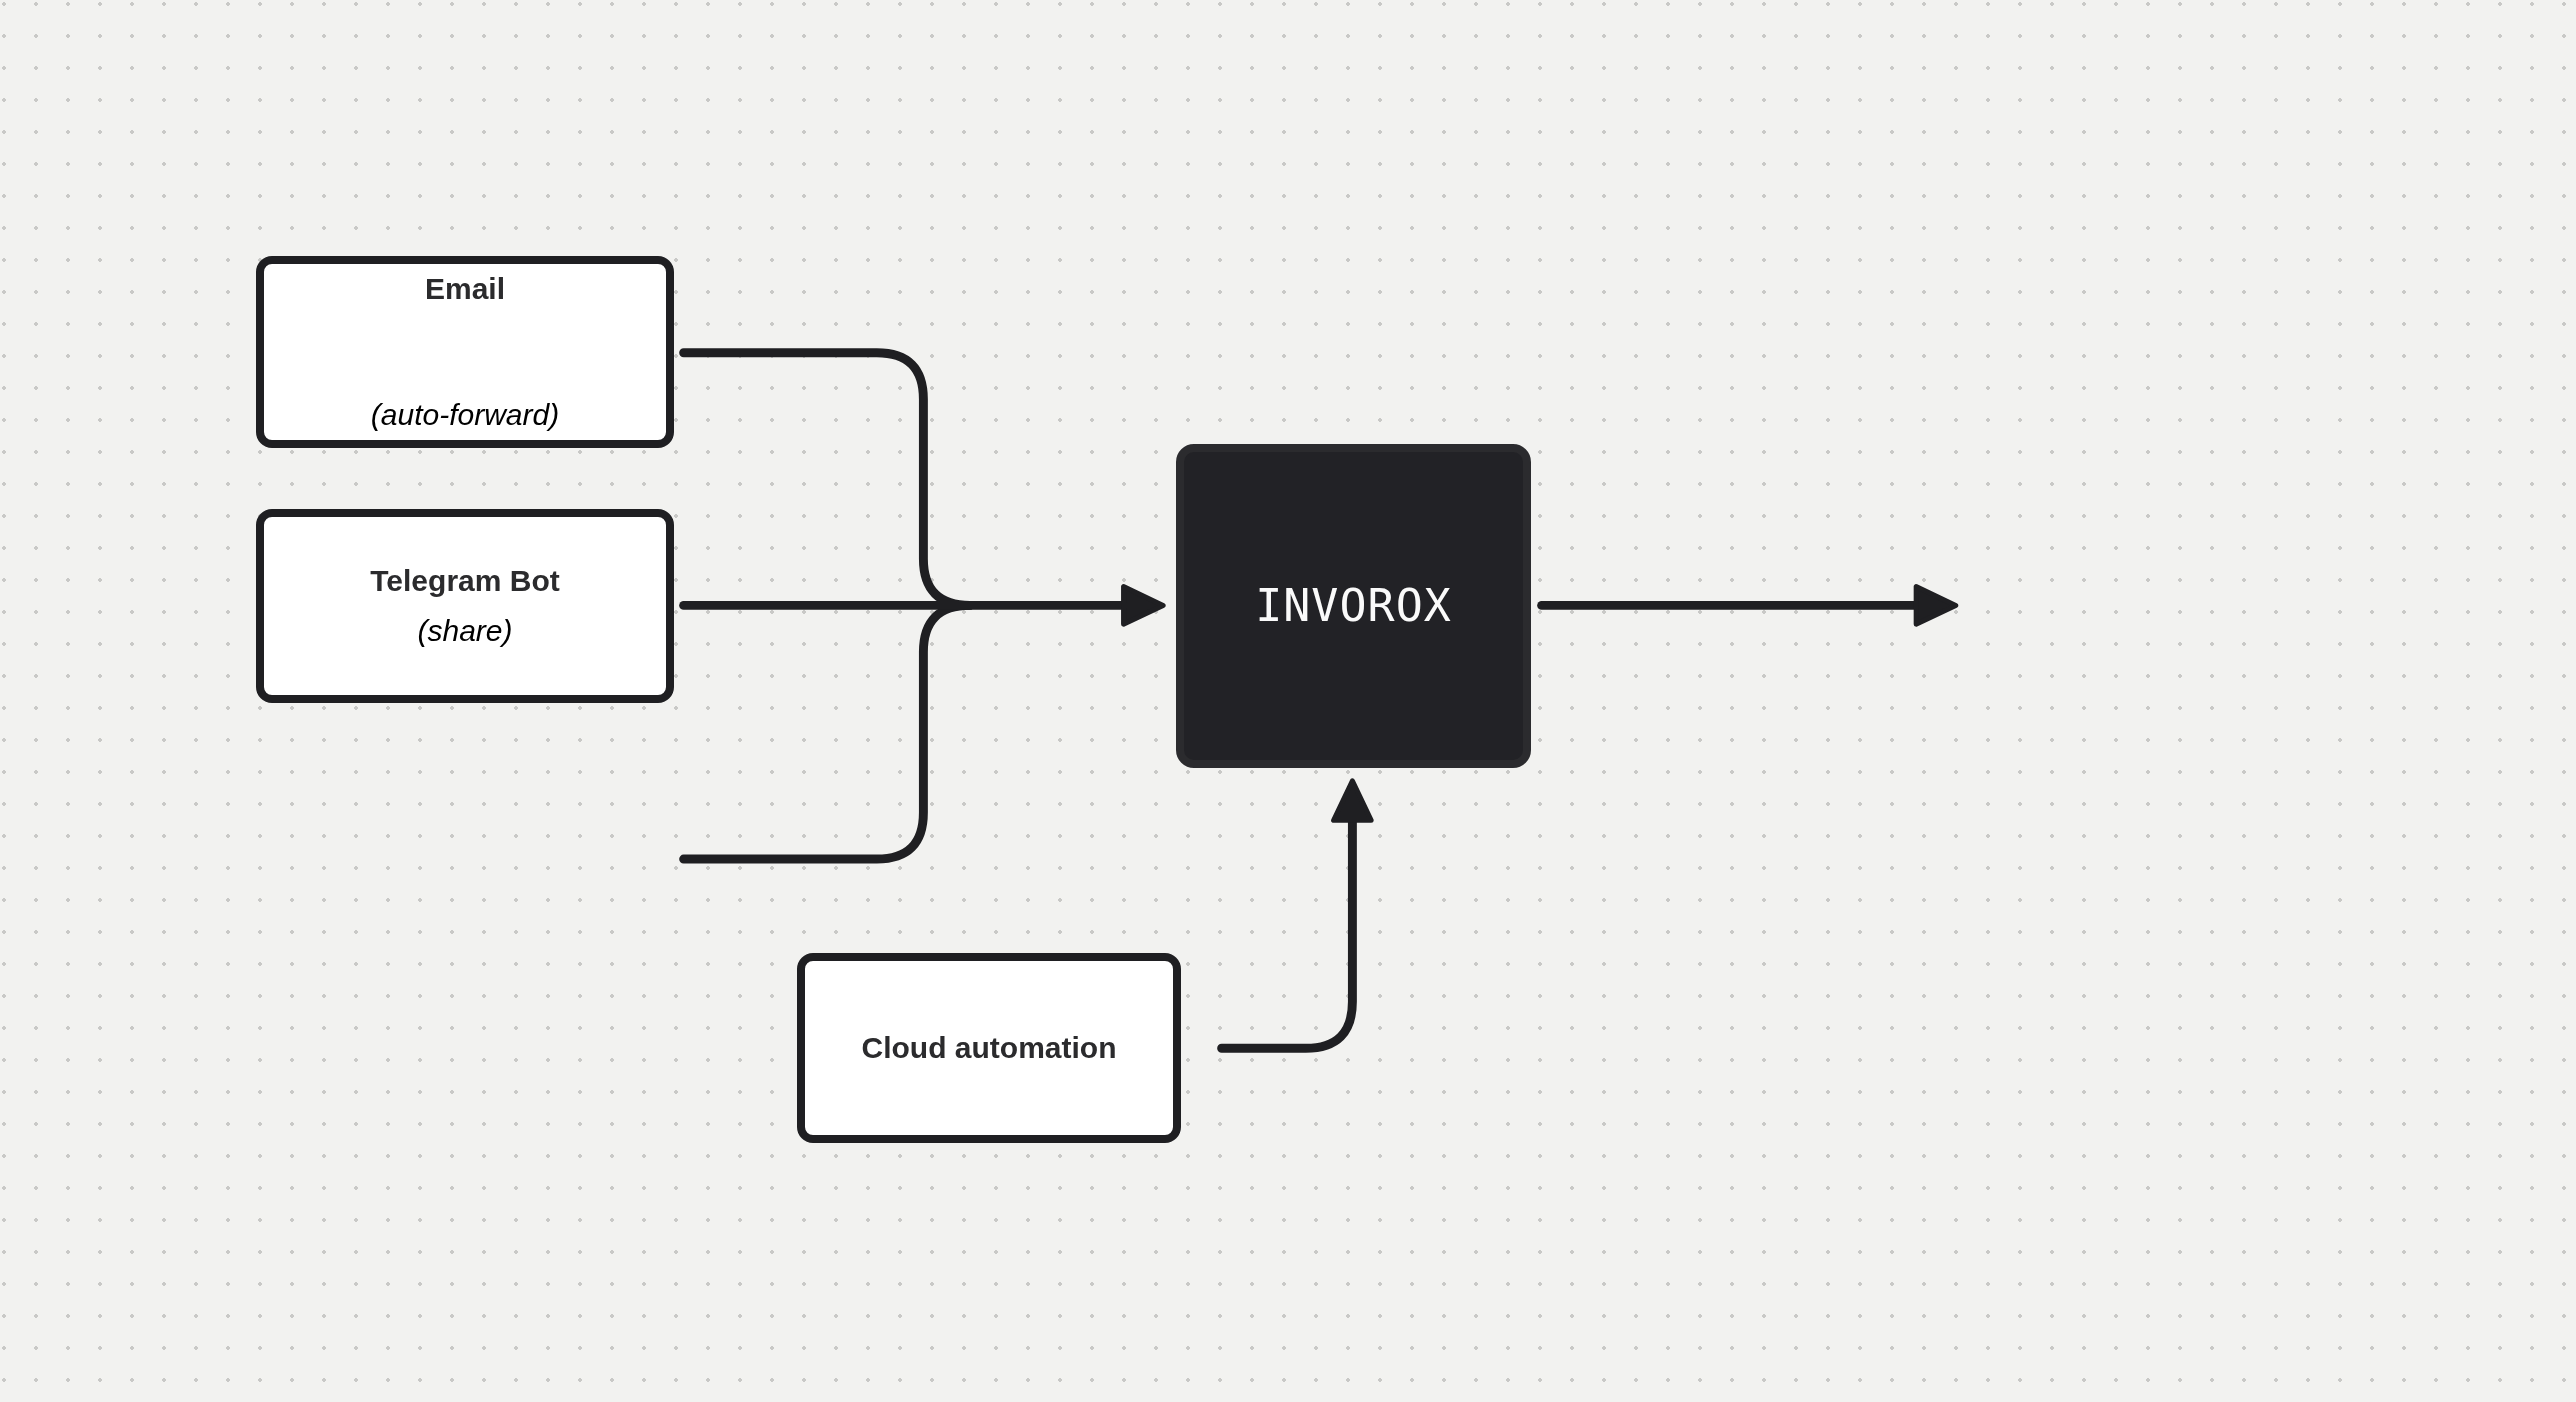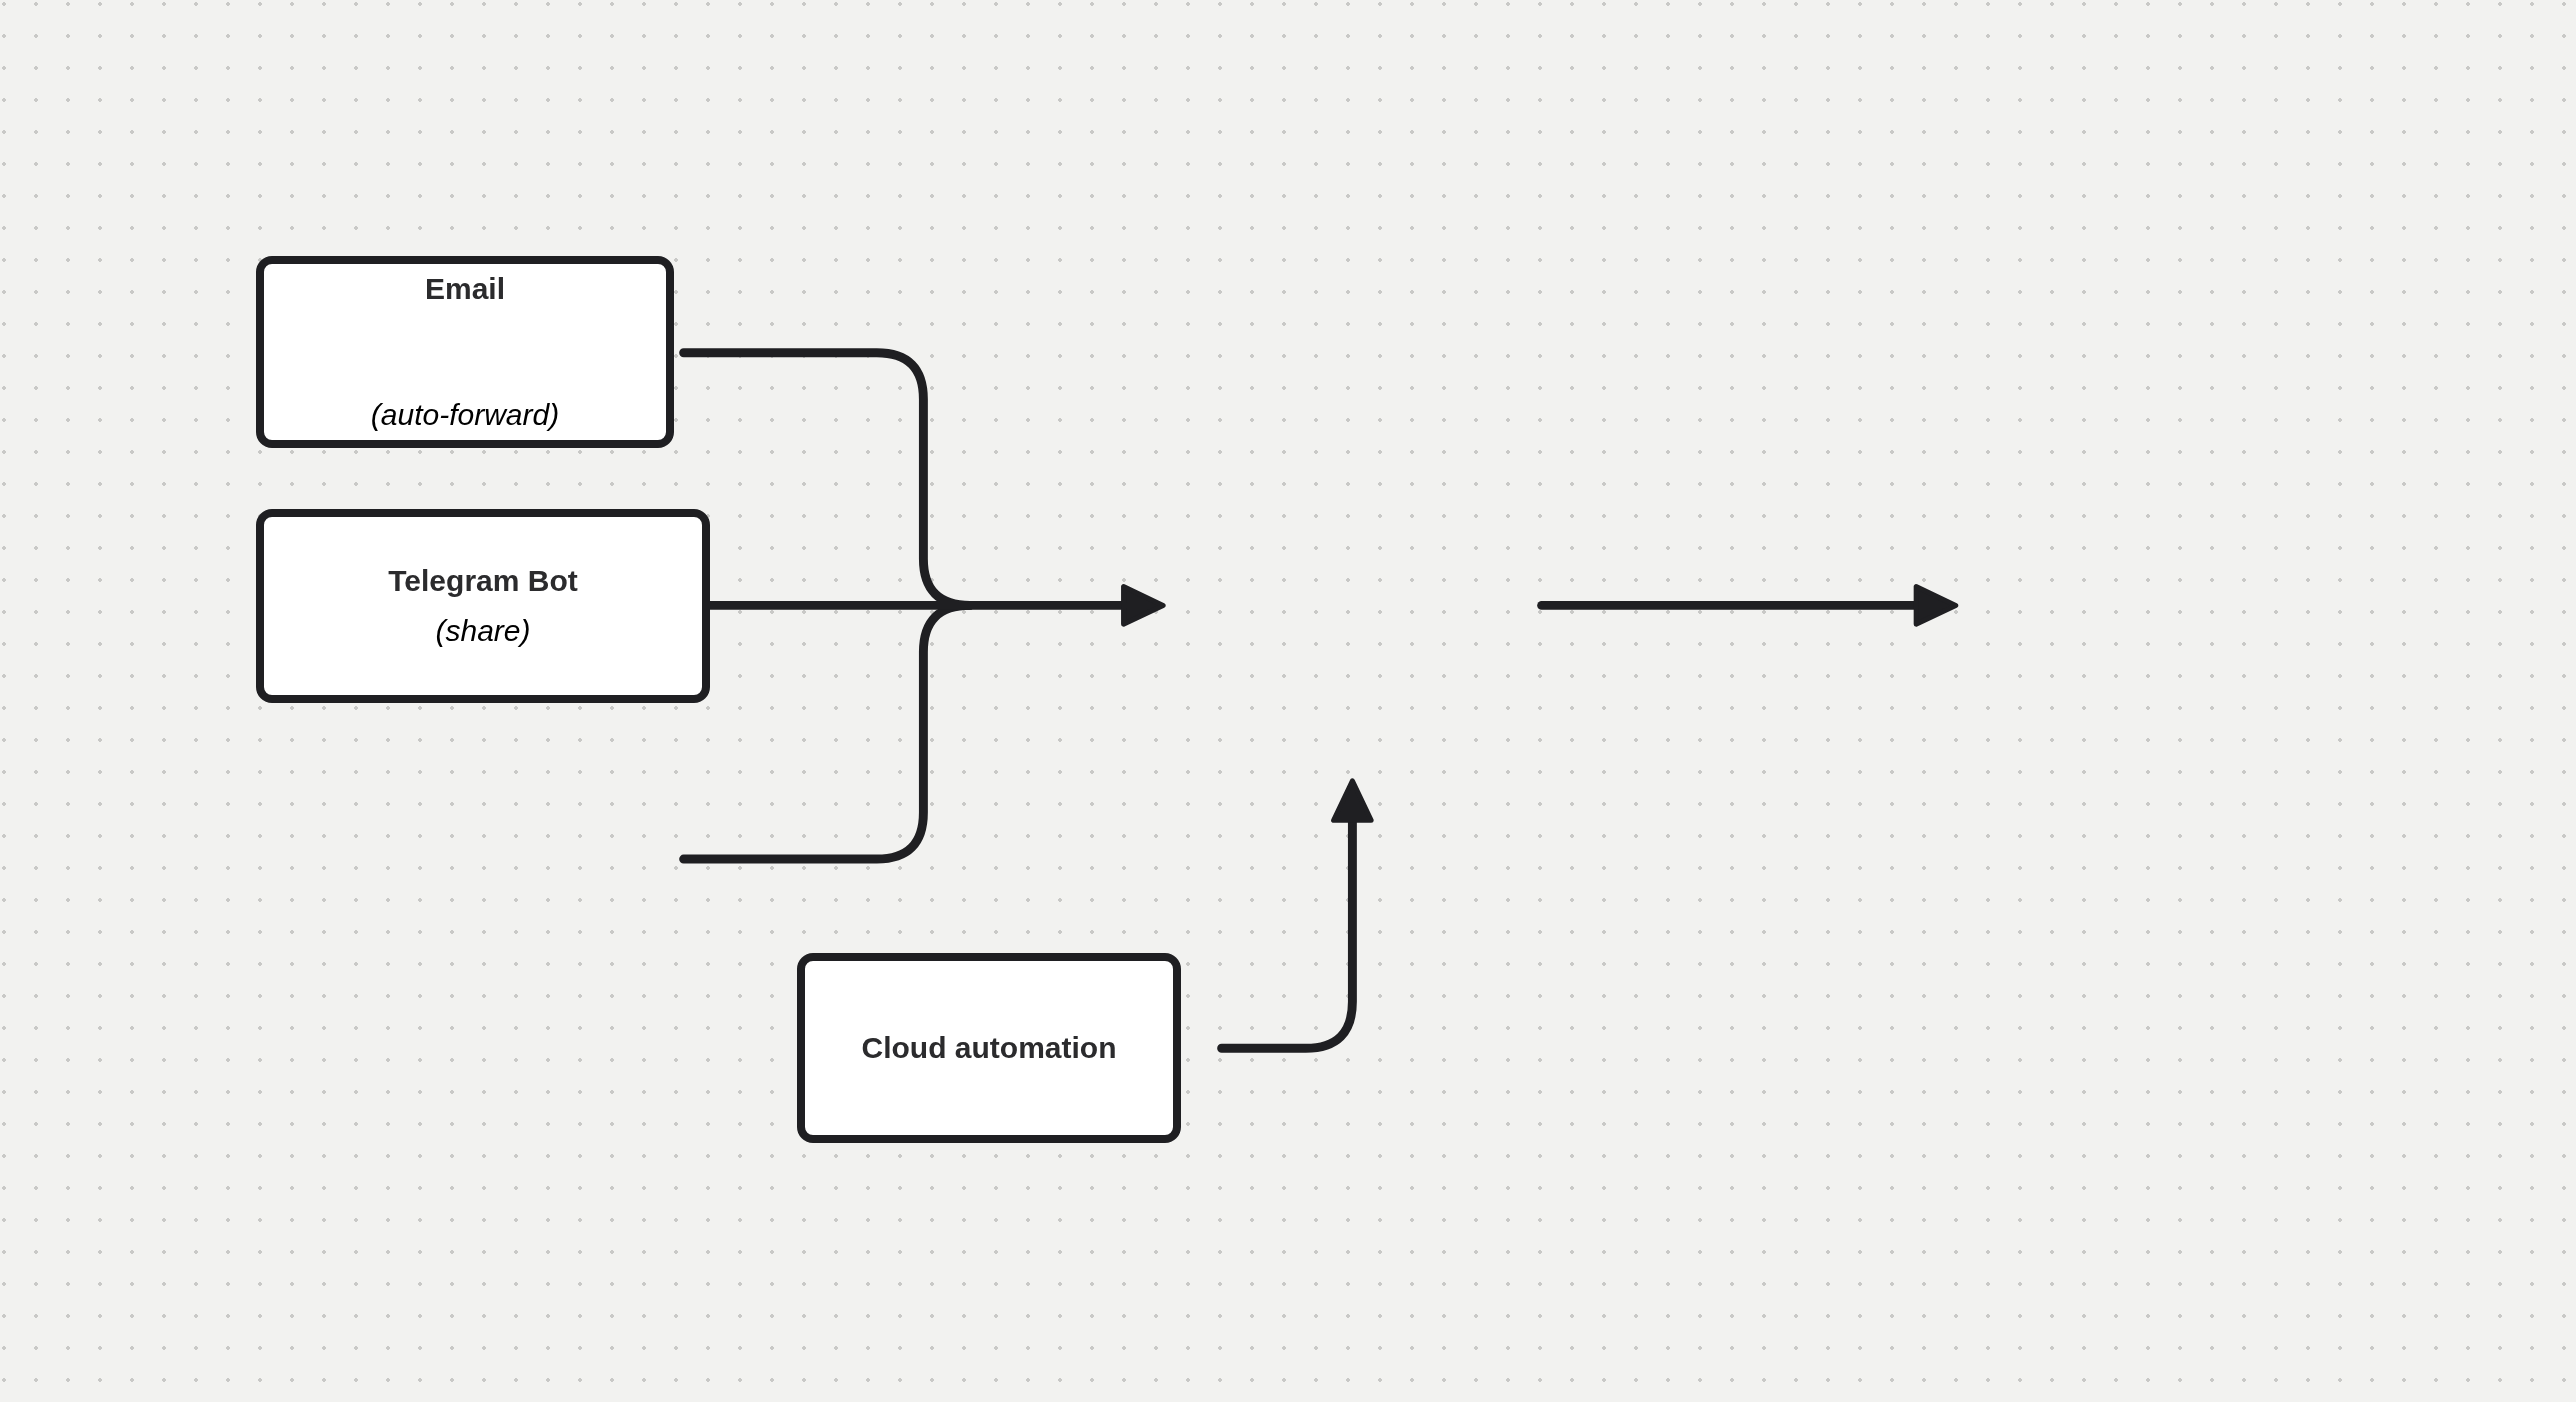--- a/index.html
+++ b/index.html
@@ -58,21 +58,21 @@
   }
   .node-subtitle {
     font-style: italic;
     font-weight: 400;
     font-size: 30px;
     line-height: 50px;
     color: #000000;
     white-space: nowrap;
   }
   .node-email    { left: 256px;  top: 256px; width: 418px; height: 192px; justify-content: space-between; }
-  .node-telegram { left: 256px;  top: 509px; width: 454px; height: 194px; }
+  .node-telegram { left: 256px;  top: 509px; width: 418px; height: 194px; }
   .node-web      { left: 256px;  top: 763px; width: 418px; height: 192px; }
   .node-cloud    { left: 797px;  top: 953px; width: 384px; height: 190px; }
   .node-ai       { left: 1969px; top: 446px; width: 353px; height: 319px; }
   .node-invorox {
     left: 1176px; top: 444px; width: 355px; height: 324px;
     background: #222226;
     border-color: #2b2b2e;
     border-radius: 18px;
   }
   .node-invorox .node-title {
@@ -108,20 +108,23 @@
     <div class="node-title">Email</div>
     <div class="node-subtitle">(auto-forward)</div>
   </div>
 
   <div class="node node-telegram">
     <div class="node-title">Telegram Bot</div>
     <div class="node-subtitle">(share)</div>
   </div>
 
 
+  <div class="node node-invorox">
+    <div class="node-title">INVOROX</div>
+  </div>
 
   <div class="node node-cloud">
     <div class="node-title">Cloud automation</div>
   </div>
 
 
 </div>
 
 
 </body></html>

